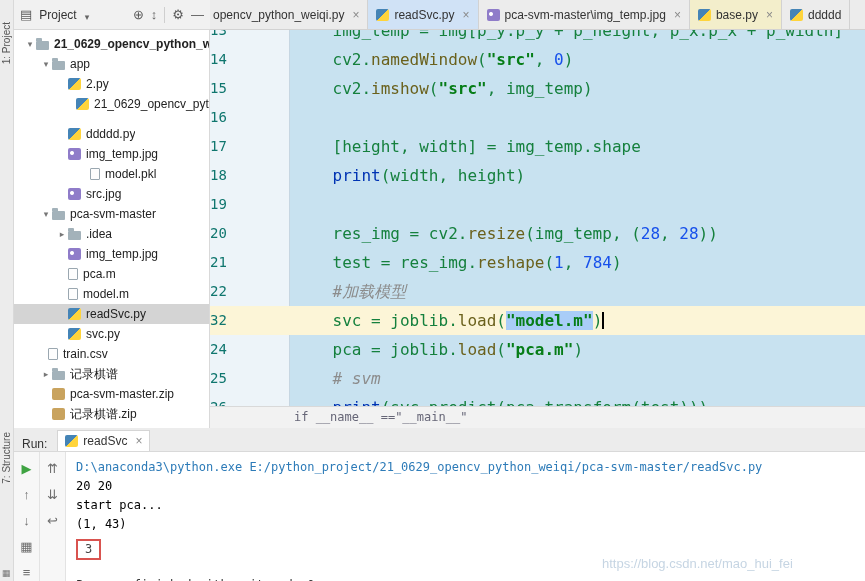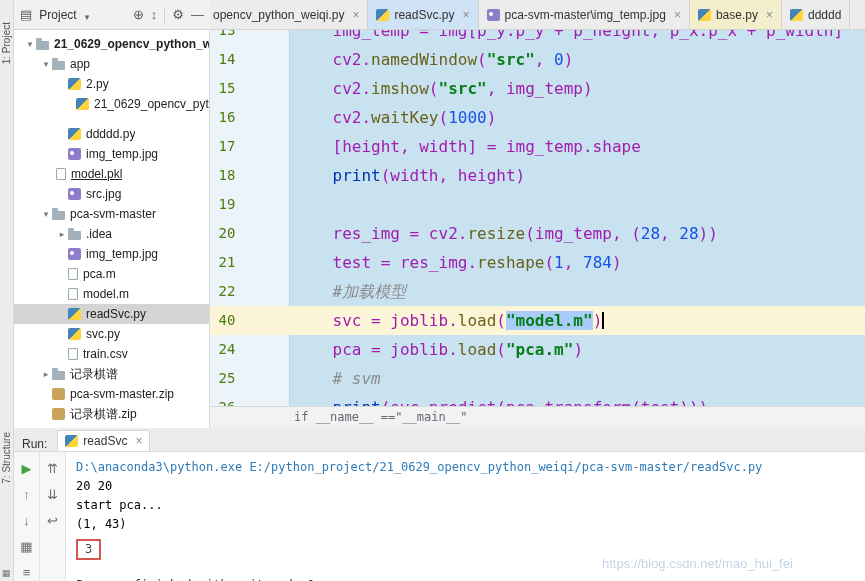--- a/index.html
+++ b/index.html
@@ -46,22 +46,22 @@
   .chev{width:12px;flex:none;font-size:9px;color:#777;text-align:center}
   .tname{margin-left:5px;overflow:hidden}
   .bold{font-weight:bold}
 
   
   .editor{position:absolute;left:210px;top:30px;right:0;height:376px;background:#c8e2f0;overflow:hidden;font-family:"DejaVu Sans Mono",monospace;font-size:16px}
   .gutter{position:absolute;left:0;top:0;bottom:0;width:80px;background:#edf4f9;border-right:1px solid #c6d6e2}
   .code{position:absolute;left:0;top:-14px;right:0}
   .cl{height:29px;line-height:29px;position:relative;padding-left:84px;white-space:pre;color:#000}
   .cl.cur{background:#fcf5d7}
-  .num{position:absolute;left:0;top:0;width:34px;text-align:center;color:#4d7c0f;font-size:14px;font-family:"DejaVu Sans Mono",monospace}
-  .tk-p{color:#a21caf}
+  .num{position:absolute;left:0;top:0;width:34px;text-align:left;color:#0f766e;font-size:14px;font-family:"DejaVu Sans Mono",monospace}
+  .tk-p{color:#15803d}
   .tk-f{color:#6a611c}
   .tk-s{color:#067d17;font-weight:bold}
   .tk-n{color:#1750eb}
   .tk-b{color:#0033b3}
   .tk-c{color:#8c8c8c;font-style:italic}
   .seltx{background:#a9cdf8}
   .tcaret{display:inline-block;width:2px;height:17px;background:#000;vertical-align:-3px}
 
   
   .breadcrumb{position:absolute;left:210px;top:406px;right:0;height:22px;background:#f2f2f2;border-top:1px solid #d9d9d9;line-height:21px;padding-left:84px;color:#667;font-family:"DejaVu Sans Mono",monospace;font-size:12px;z-index:4}
@@ -157,21 +157,21 @@
     <div class="trow" style="padding-left: 42px; margin-top: 10px;">
       <span class="chev"></span>
       <span class="fi i-python"></span>
       <span class="tname">ddddd.py</span>
     </div>
     <div class="trow" style="padding-left: 42px;">
       <span class="chev"></span>
       <span class="fi i-image"></span>
       <span class="tname">img_temp.jpg</span>
     </div>
-    <div class="trow" style="padding-left: 30px; text-decoration: underline;">
+    <div class="trow" style="padding-left: 64px;">
       <span class="chev"></span>
       <span class="fi i-file"></span>
       <span class="tname">model.pkl</span>
     </div>
     <div class="trow" style="padding-left: 42px;">
       <span class="chev"></span>
       <span class="fi i-image"></span>
       <span class="tname">src.jpg</span>
     </div>
     <div class="trow" style="padding-left: 26px;">
@@ -202,21 +202,21 @@
     <div class="trow sel" style="padding-left: 42px;">
       <span class="chev"></span>
       <span class="fi i-python"></span>
       <span class="tname">readSvc.py</span>
     </div>
     <div class="trow" style="padding-left: 42px;">
       <span class="chev"></span>
       <span class="fi i-python"></span>
       <span class="tname">svc.py</span>
     </div>
-    <div class="trow" style="padding-left: 42px;">
+    <div class="trow" style="padding-left: 22px;">
       <span class="chev"></span>
       <span class="fi i-file"></span>
       <span class="tname">train.csv</span>
     </div>
     <div class="trow" style="padding-left: 26px;">
       <span class="chev">▸</span>
       <span class="fi i-folder"></span>
       <span class="tname">记录棋谱</span>
     </div>
     <div class="trow" style="padding-left: 26px;">
@@ -235,28 +235,28 @@
       <span class="tname">External Libraries</span>
     </div>
   </div>
 
 <div class="editor">
   <div class="gutter"></div>
   <div class="code" id="code">
       <div class="cl"><span class="num">13</span><span class="lt"><span class="tk-p">    img_temp = img[p_y:p_y + p_height, p_x:p_x + p_width]</span></span></div>
       <div class="cl"><span class="num">14</span><span class="lt"><span class="tk-p">    cv2.</span><span class="tk-f">namedWindow</span><span class="tk-p">(</span><span class="tk-s">"src"</span><span class="tk-p">, </span><span class="tk-n">0</span><span class="tk-p">)</span></span></div>
       <div class="cl"><span class="num">15</span><span class="lt"><span class="tk-p">    cv2.</span><span class="tk-f">imshow</span><span class="tk-p">(</span><span class="tk-s">"src"</span><span class="tk-p">, img_temp)</span></span></div>
-      <div class="cl"><span class="num">16</span><span class="lt"><span class="tk-p">    cv2.</span><span class="tk-f">waitKey</span><span class="tk-p">(</span><span class="tk-n">1000</span><span class="tk-p">)</span></span></div>
+      <div class="cl"><span class="num">16</span></div>
       <div class="cl"><span class="num">17</span><span class="lt"><span class="tk-p">    [height, width] = img_temp.shape</span></span></div>
       <div class="cl"><span class="num">18</span><span class="lt"><span class="tk-p">    </span><span class="tk-b">print</span><span class="tk-p">(width, height)</span></span></div>
       <div class="cl"><span class="num">19</span><span class="lt"></span></div>
       <div class="cl"><span class="num">20</span><span class="lt"><span class="tk-p">    res_img = cv2.</span><span class="tk-f">resize</span><span class="tk-p">(img_temp, (</span><span class="tk-n">28</span><span class="tk-p">, </span><span class="tk-n">28</span><span class="tk-p">))</span></span></div>
       <div class="cl"><span class="num">21</span><span class="lt"><span class="tk-p">    test = res_img.</span><span class="tk-f">reshape</span><span class="tk-p">(</span><span class="tk-n">1</span><span class="tk-p">, </span><span class="tk-n">784</span><span class="tk-p">)</span></span></div>
       <div class="cl"><span class="num">22</span><span class="lt"><span class="tk-p">    </span><span class="tk-c">#加载模型</span></span></div>
-      <div class="cl cur"><span class="num">40</span><span class="lt"><span class="tk-p">    svc = joblib.</span><span class="tk-f">load</span><span class="tk-p">(</span><span class="tk-s seltx">"model.m"</span><span class="tk-p">)</span><span class="tcaret"></span></span></div>
+      <div class="cl cur"><span class="num">32</span><span class="lt"><span class="tk-p">    svc = joblib.</span><span class="tk-f">load</span><span class="tk-p">(</span><span class="tk-s seltx">"model.m"</span><span class="tk-p">)</span><span class="tcaret"></span></span></div>
       <div class="cl"><span class="num">24</span><span class="lt"><span class="tk-p">    pca = joblib.</span><span class="tk-f">load</span><span class="tk-p">(</span><span class="tk-s">"pca.m"</span><span class="tk-p">)</span></span></div>
       <div class="cl"><span class="num">25</span><span class="lt"><span class="tk-p">    </span><span class="tk-c"># svm</span></span></div>
       <div class="cl"><span class="num">26</span><span class="lt"><span class="tk-p">    </span><span class="tk-b">print</span><span class="tk-p">(svc.predict(pca.transform(test)))</span></span></div>
     </div>
 </div>
 
 <div class="breadcrumb">
   <span>if __name__ =="__main__"</span>
 </div>
 

